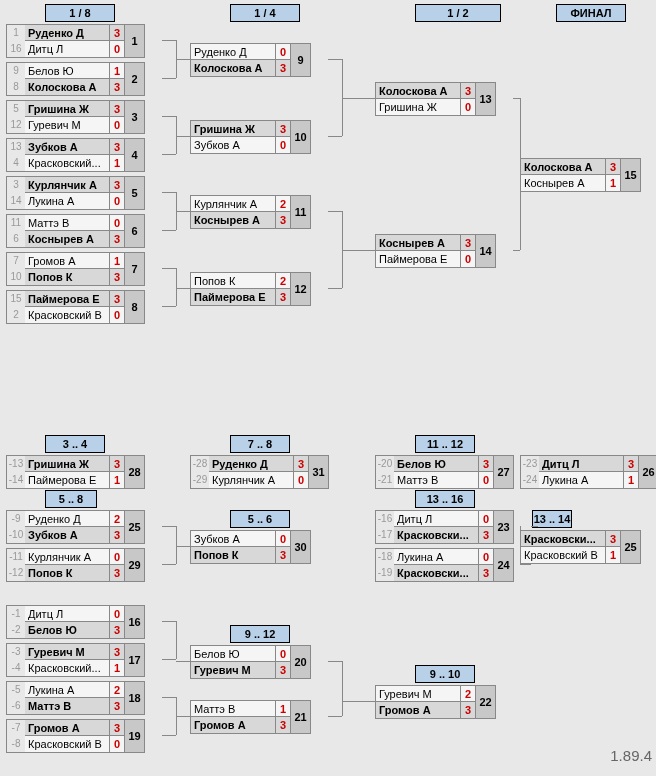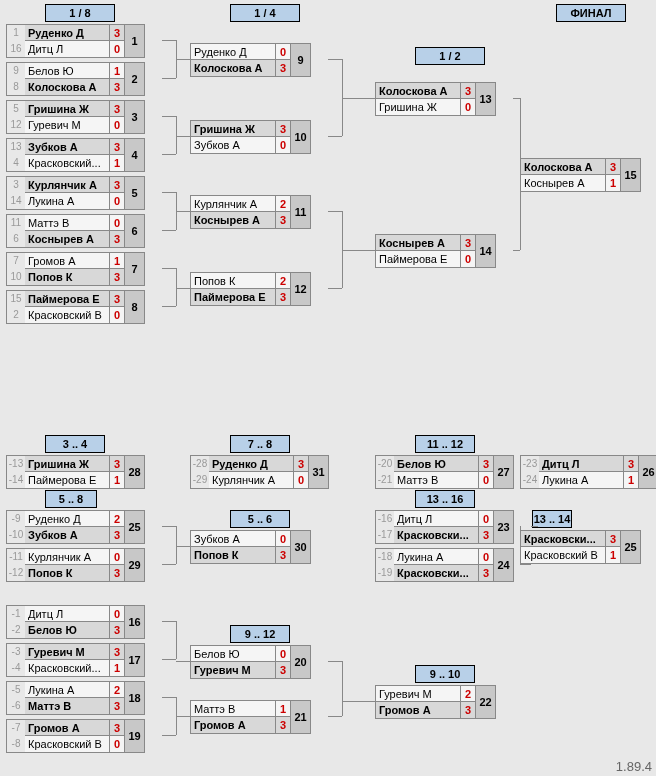--- a/index.html
+++ b/index.html
@@ -96,33 +96,33 @@
       height: 1px;
       background: #888;
     }
     .connector-v {
       position: absolute;
       width: 1px;
       background: #888;
     }
     .version {
       position: absolute;
-      bottom: 2px;
+      bottom: 12px;
       right: 4px;
-      font-size: 13px;
+      font-size: 15px;
       color: #666;
     }
   </style>
 </head>
 <body>
 
 <div id="container">
     <div class="round-header" style="left: 45px; top: 4px; width: 70px;">1 / 8</div>
     <div class="round-header" style="left: 230px; top: 4px; width: 70px;">1 / 4</div>
-    <div class="round-header" style="left: 415px; top: 4px; width: 70px; margin-top: 43px;">1 / 2</div>
+    <div class="round-header" style="left: 415px; top: 4px; width: 86px;">1 / 2</div>
     <div class="round-header" style="left: 556px; top: 4px; width: 70px;">ФИНАЛ</div>
     <div class="round-header" style="left: 45px; top: 435px; width: 60px;">3 .. 4</div>
     <div class="round-header" style="left: 230px; top: 435px; width: 60px;">7 .. 8</div>
     <div class="round-header" style="left: 415px; top: 435px; width: 60px;">11 .. 12</div>
     <div class="round-header" style="left: 556px; top: 435px; width: 60px; margin-top: 20px;">15 .. 16</div>
     <div class="round-header" style="left: 45px; top: 490px; width: 52px;">5 .. 8</div>
     <div class="round-header" style="left: 230px; top: 510px; width: 60px;">5 .. 6</div>
     <div class="round-header" style="left: 415px; top: 490px; width: 60px;">13 .. 16</div>
     <div class="round-header" style="left: 532px; top: 510px; width: 40px;">13 .. 14</div>
     <div class="round-header" style="left: 45px; top: 557px; width: 60px;">9 .. 16</div>

